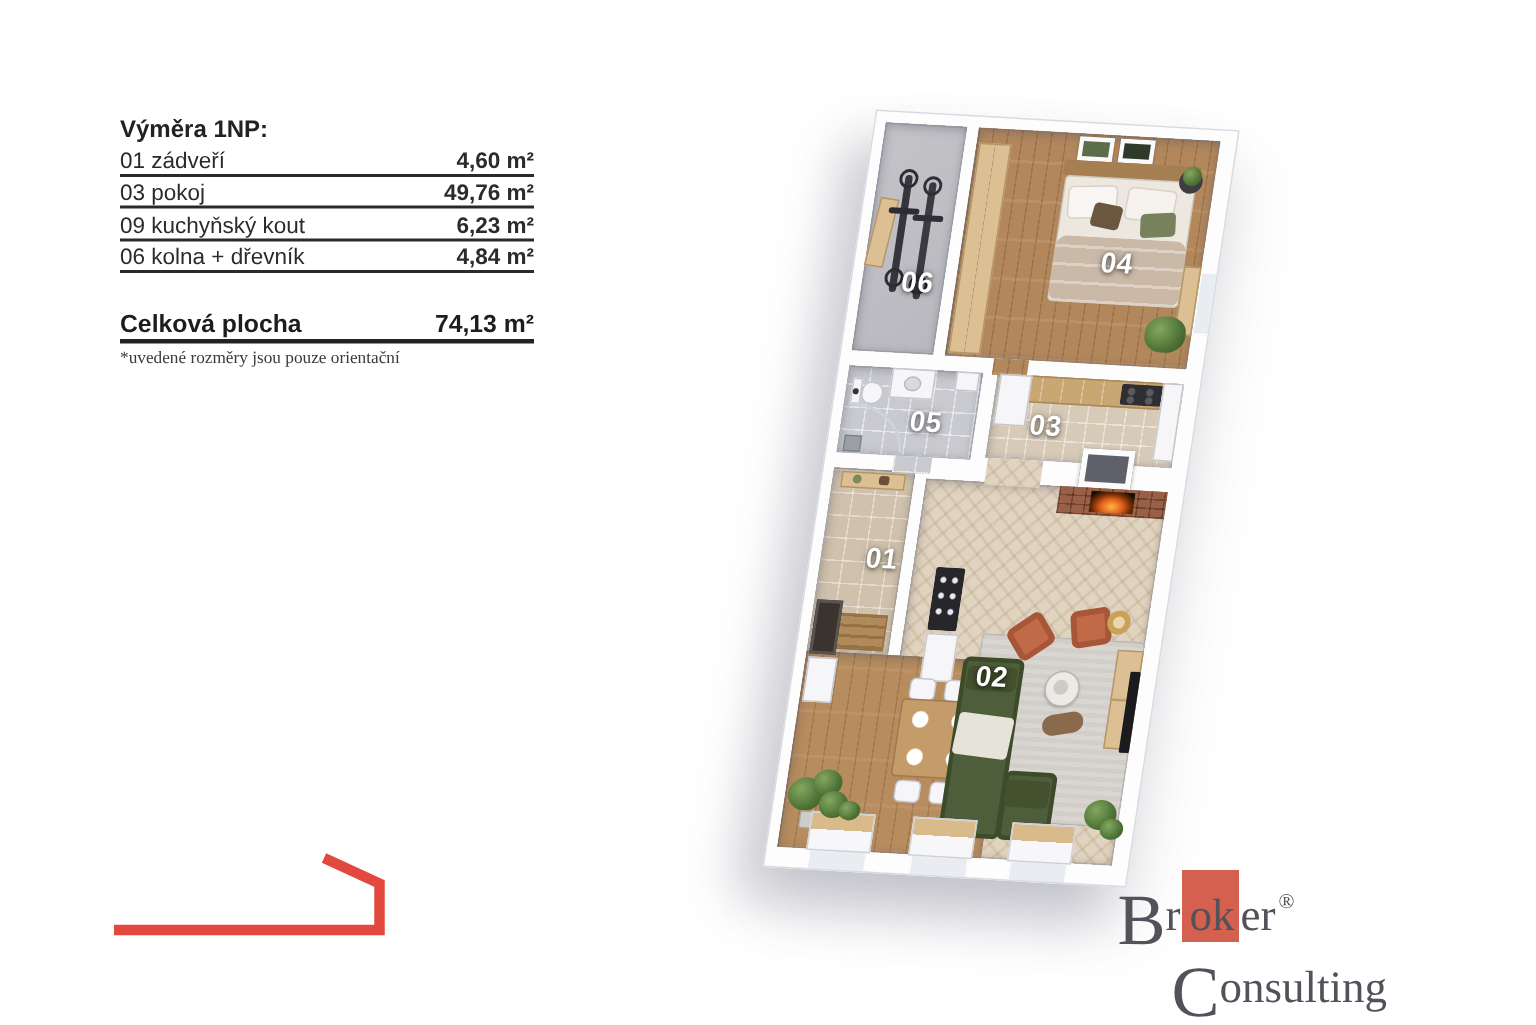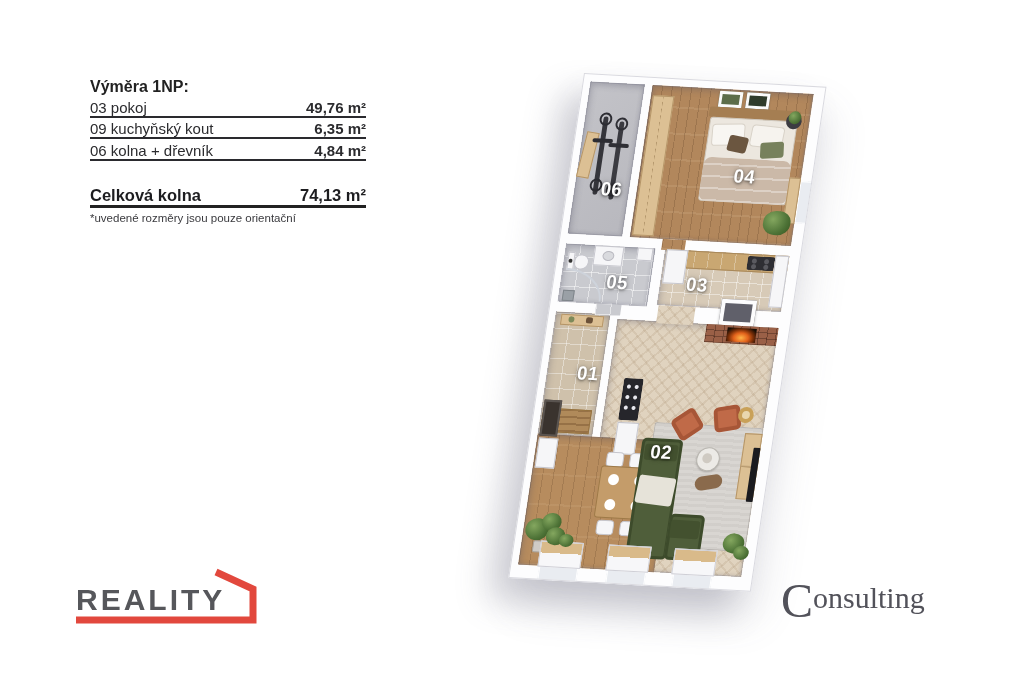--- a/index.html
+++ b/index.html
@@ -23,34 +23,34 @@
       0 0 9px rgba(0,0,0,.9), 3px 4px 10px rgba(0,0,0,.6);
   }
   .avizo-tld {
     font-size:27px; margin-left:1px;
     text-shadow:
       -1px -1px 1px #000, 1px -1px 1px #000, -1px 1px 1px #000, 1px 1px 1px #000,
       0 0 6px rgba(0,0,0,.9), 2px 3px 8px rgba(0,0,0,.6);
   }
 
   
-  .mtable { position:absolute; left:90px; top:78px; width:276px; color:#2b2b2e; }
+  .mtable { position:absolute; left:80px; top:78px; width:276px; color:#2b2b2e; }
   .mtable-heading { font-size:16px; font-weight:bold; color:#222; }
   .m-row {
     display:flex; justify-content:space-between; align-items:flex-end;
     border-bottom:2px solid #2a2a2e; height:21.5px; font-size:15px;
   }
   .m-row:first-of-type { margin-top:13px; }
   .m-val { font-weight:bold; }
   .m-total {
     display:flex; justify-content:space-between; align-items:flex-end;
     border-bottom:3px solid #222; height:23px; margin-top:24px;
     font-size:16.5px; font-weight:bold; color:#1d1d20;
   }
-  .m-note { font-size:11.5px; color:#3a3a3e; margin-top:4px; }
+  .m-note { font-size:11.5px; color:#3a3a3e; margin-top:4px;font-family:Liberation Serif, serif; }
 
   
   .fp {
     position:absolute; left:584px; top:73px; width:250px; height:505px;
     background:#fdfdfe;
     transform:matrix(0.97, 0.055, -0.15, 1, 0, 0); transform-origin:0 0;
     box-shadow:-18px 22px 34px rgba(95,95,115,.28), 8px 26px 44px rgba(95,95,115,.14);
   }
   .fp div { position:absolute; }
   .frame { inset:0; border:1px solid #d9d9df; pointer-events:none; }
@@ -93,33 +93,37 @@
 </style>
 </head>
 <body>
 
 <div id="canvas">
 
 
   <div class="mtable">
     <div class="mtable-heading">Výměra 1NP:</div>
     <div class="m-row">
+      <span class="m-label">01 zádveří</span>
+      <span class="m-val">4,60 m²</span>
+    </div>
+    <div class="m-row">
       <span class="m-label">03 pokoj</span>
       <span class="m-val">49,76 m²</span>
     </div>
     <div class="m-row">
       <span class="m-label">09 kuchyňský kout</span>
-      <span class="m-val">6,35 m²</span>
+      <span class="m-val">6,23 m²</span>
     </div>
     <div class="m-row">
       <span class="m-label">06 kolna + dřevník</span>
       <span class="m-val">4,84 m²</span>
     </div>
     <div class="m-total">
-      <span>Celková kolna</span>
+      <span>Celková plocha</span>
       <span>74,13 m²</span>
     </div>
     <div class="m-note">*uvedené rozměry jsou pouze orientační</div>
   </div>
 
   <div class="fp">
 
     <div class="floor f-gray" style="left:8px;   top:8px;   width:56px;  height:152px;"></div>
     <div class="floor f-wood-v" style="left:72px;  top:8px;   width:166px; height:152px;"></div>
     <div class="floor f-tile-gray" style="left:8px;   top:170px; width:92px;  height:58px;"></div>
@@ -253,22 +257,24 @@
     <div class="room-label" style="left:66px;  top:206px;">05</div>
     <div class="room-label" style="left:46px;  top:114px;">06</div>
 
     <div class="frame"></div>
   </div>
 
   <div style="position:absolute; left:72px; top:568px; width:195px; height:100px;">
     <svg width="195" height="100" viewBox="0 0 195 100" style="position:absolute; left:0; top:0;">
       <path d="M144,4 L181,21 L181,52 L4,52" fill="none" stroke="#e2483d" stroke-width="7"></path>
     </svg>
-    <div style="position:absolute; left:4px; top:15px; font-size:30px; font-weight:bold; letter-spacing:3px; color:#56575b;">REALITY</div>
   </div>
 
   <div style="position:absolute; left:745px; top:580px; width:220px; height:100px; font-family:'Liberation Serif', serif; color:#52525a;">
+    <div style="font-size:30px; white-space:nowrap;">
+      <span style="font-size:48px; display:inline-block; vertical-align:-9px;">B</span><span>r</span><span style="background:#d4604f; display:inline-block; padding:16px 3px 2px 5px; line-height:1; margin:0 1px;">ok</span><span>er</span><span style="font-size:14px; vertical-align:15px; margin-left:2px;">®</span>
+    </div>
     <div style="font-size:30px; margin-top:-7px; margin-left:36px; white-space:nowrap;">
       <span style="font-size:48px; display:inline-block; vertical-align:-9px;">C</span><span>onsulting</span>
     </div>
   </div>
 
 </div>
 
 </body></html>

